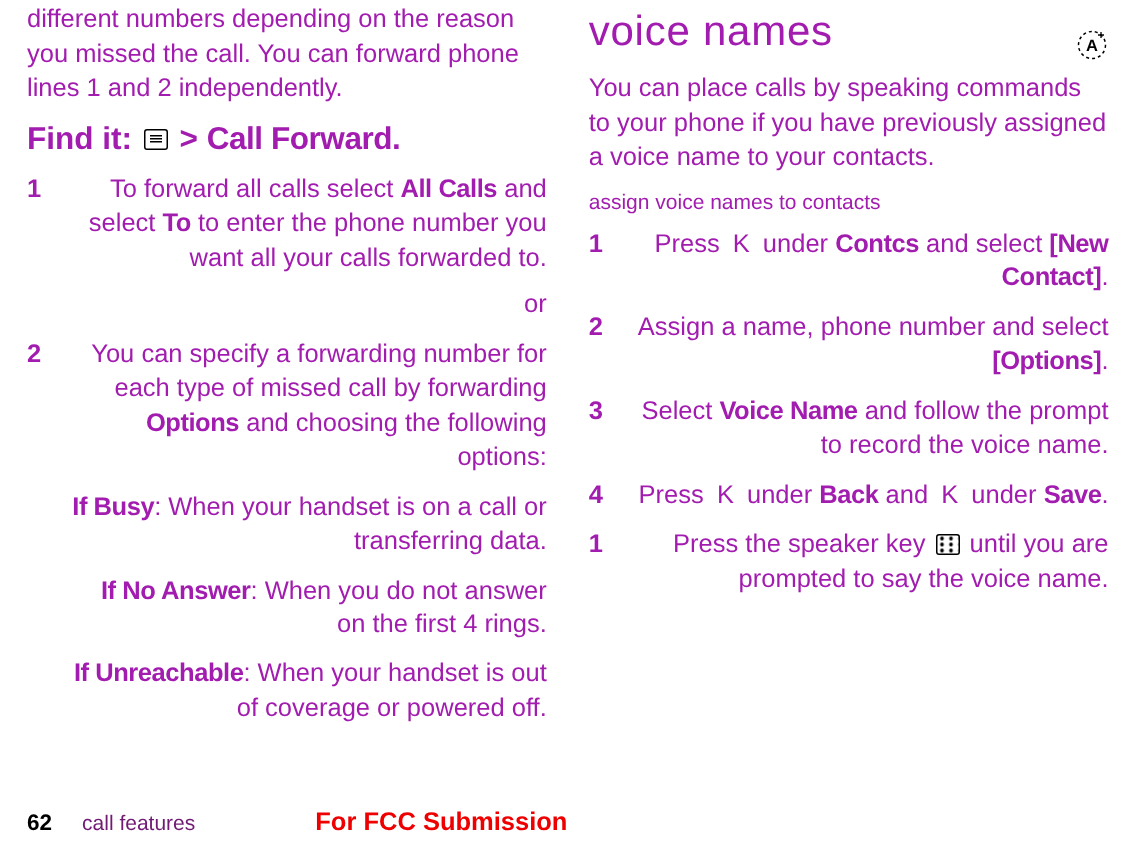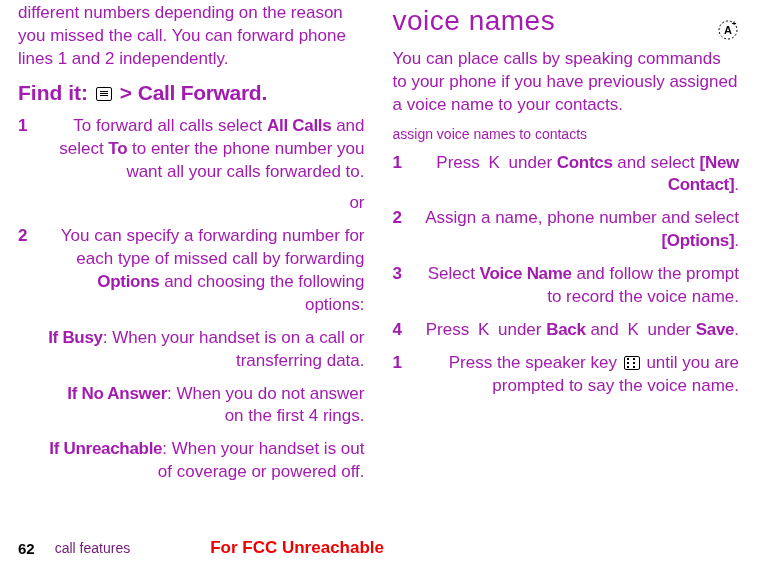--- a/index.html
+++ b/index.html
@@ -192,15 +192,15 @@
           <span>Press the speaker key </span><span class="speaker-icon"></span><span> until you are prompted to say the voice name.</span>
         </li>
       </ol>
 
     </div>
   </div>
 
   <div class="footer">
     <span class="pg">62</span>
     <span class="sec">call features</span>
-    <span class="fcc">For FCC Unreachable</span>
+    <span class="fcc">For FCC Submission</span>
   </div>
 </div>
 
 </body></html>

